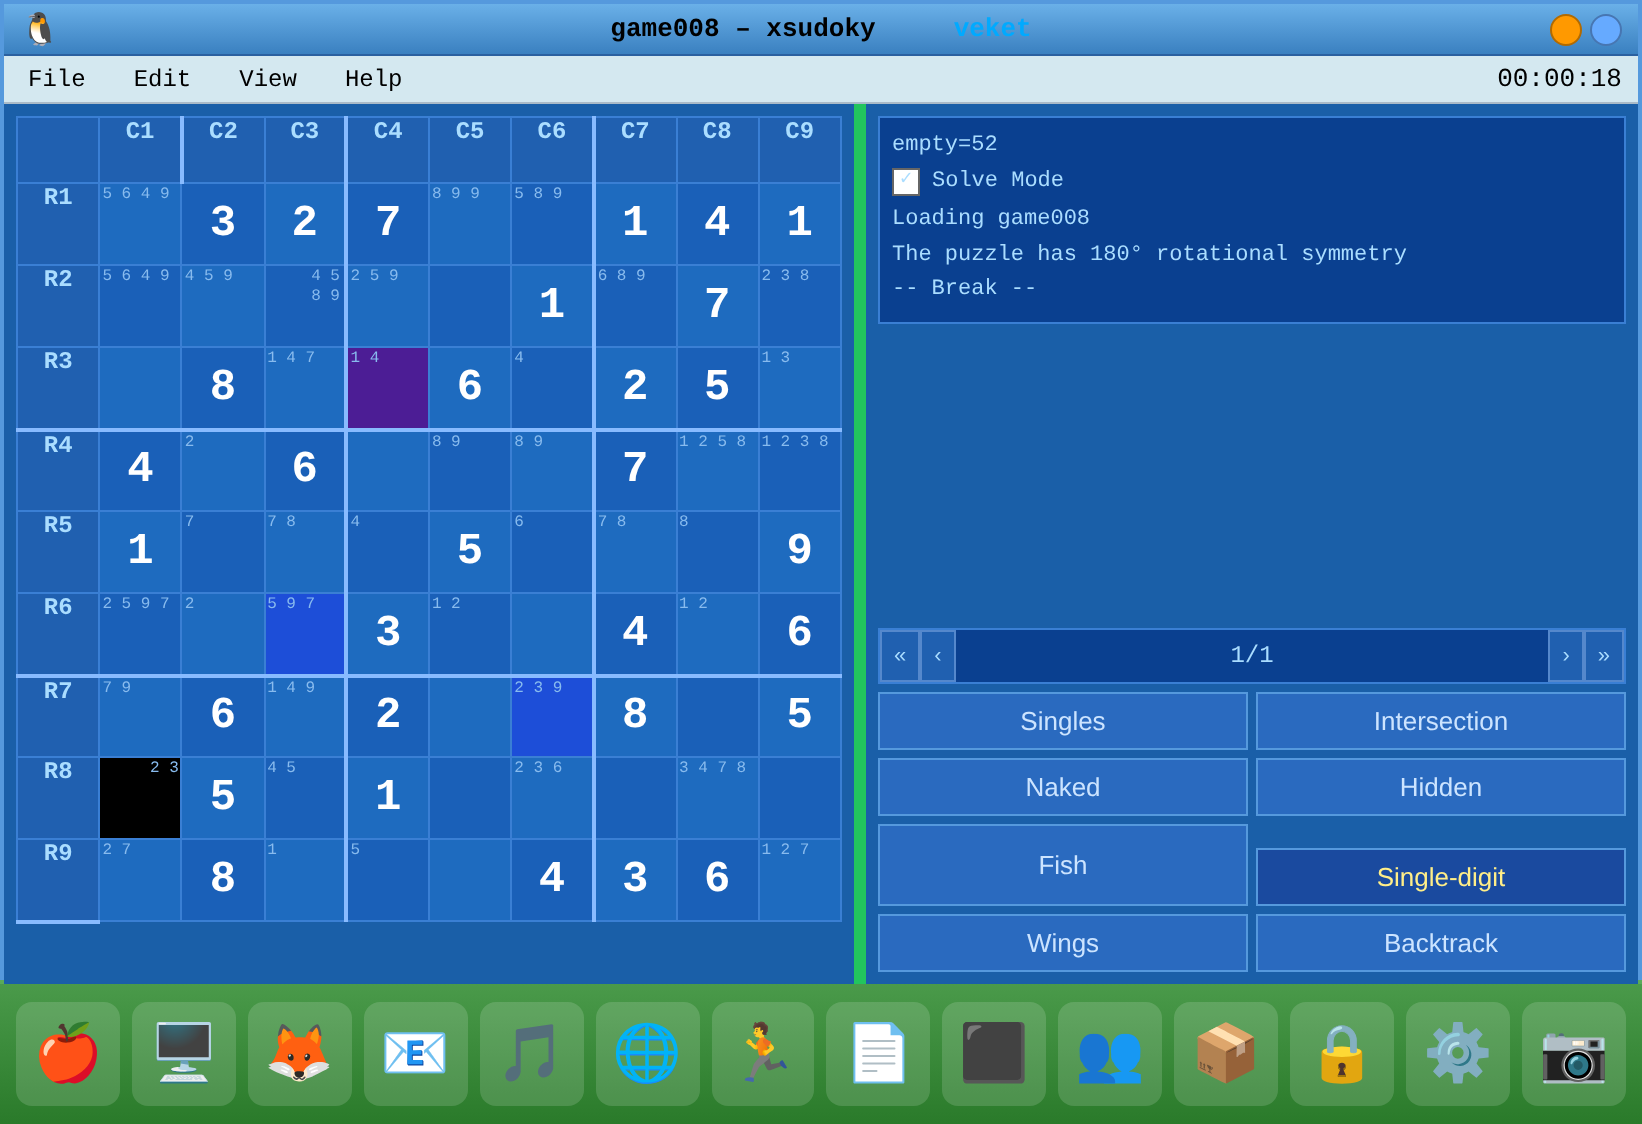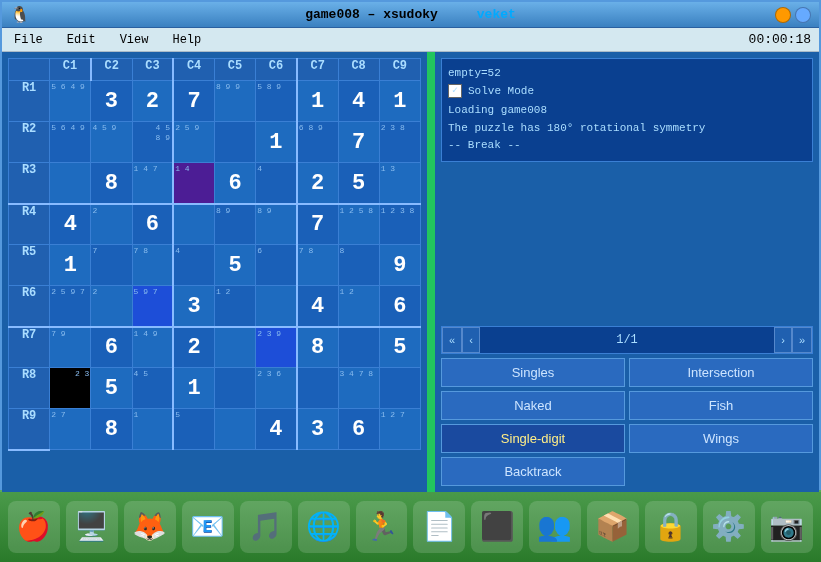--- a/index.html
+++ b/index.html
@@ -102,21 +102,21 @@
       position: relative;
       vertical-align: top;
       font-size: 11px;
       color: #cce;
     }
     .sudoku-table th {
       background: #2060b0;
       color: #aaddff;
       text-align: center;
       font-size: 12px;
-      height: 22px;
+      height: 33px;
       font-weight: bold;
     }
     .sudoku-table .row-header {
       background: #2060b0;
       color: #aaddff;
       text-align: center;
       font-size: 12px;
       width: 28px;
       font-weight: bold;
     }
@@ -142,21 +142,21 @@
     .box-right { border-right: 2px solid #88bbff !important; }
 
     
     .right-panel {
       flex: 1;
       background: #1a5fa8;
       padding: 6px;
       display: flex;
       flex-direction: column;
       gap: 4px;
-      border-left: 8px solid #22c55e;
+      border-left: 6px solid #22c55e;
     }
     .info-box {
       background: #0a4090;
       border: 1px solid #3a7fd4;
       color: #aaddff;
       font-size: 11px;
       padding: 6px;
       min-height: 80px;
       line-height: 1.6;
     }
@@ -214,20 +214,21 @@
       border: 1px solid #5599dd;
       color: #cce4ff;
       font-size: 13px;
       padding: 6px 4px;
       cursor: pointer;
       text-align: center;
     }
     .strat-btn.single-digit {
       color: #ffee88;
       background: #1a4a9f;
+      margin-top: 12px;
     }
 
     
     .taskbar {
       width: 821px;
       height: 72px;
       background: linear-gradient(to bottom, #4a9a4a, #2a7a2a);
       display: flex;
       align-items: center;
       padding: 4px 8px;
@@ -599,20 +600,21 @@
         <button class="nav-btn">‹</button>
         <span class="nav-page">1/1</span>
         <button class="nav-btn">›</button>
         <button class="nav-btn">»</button>
       </div>
 
       <div class="strategy-grid">
         <button class="strat-btn">Singles</button>
         <button class="strat-btn">Intersection</button>
         <button class="strat-btn">Naked</button>
+        <button class="strat-btn">Hidden</button>
         <button class="strat-btn">Fish</button>
         <button class="strat-btn single-digit">Single-digit</button>
         <button class="strat-btn">Wings</button>
         <button class="strat-btn">Backtrack</button>
       </div>
     </div>
   </div>
 </div>
 
 <div class="taskbar">

